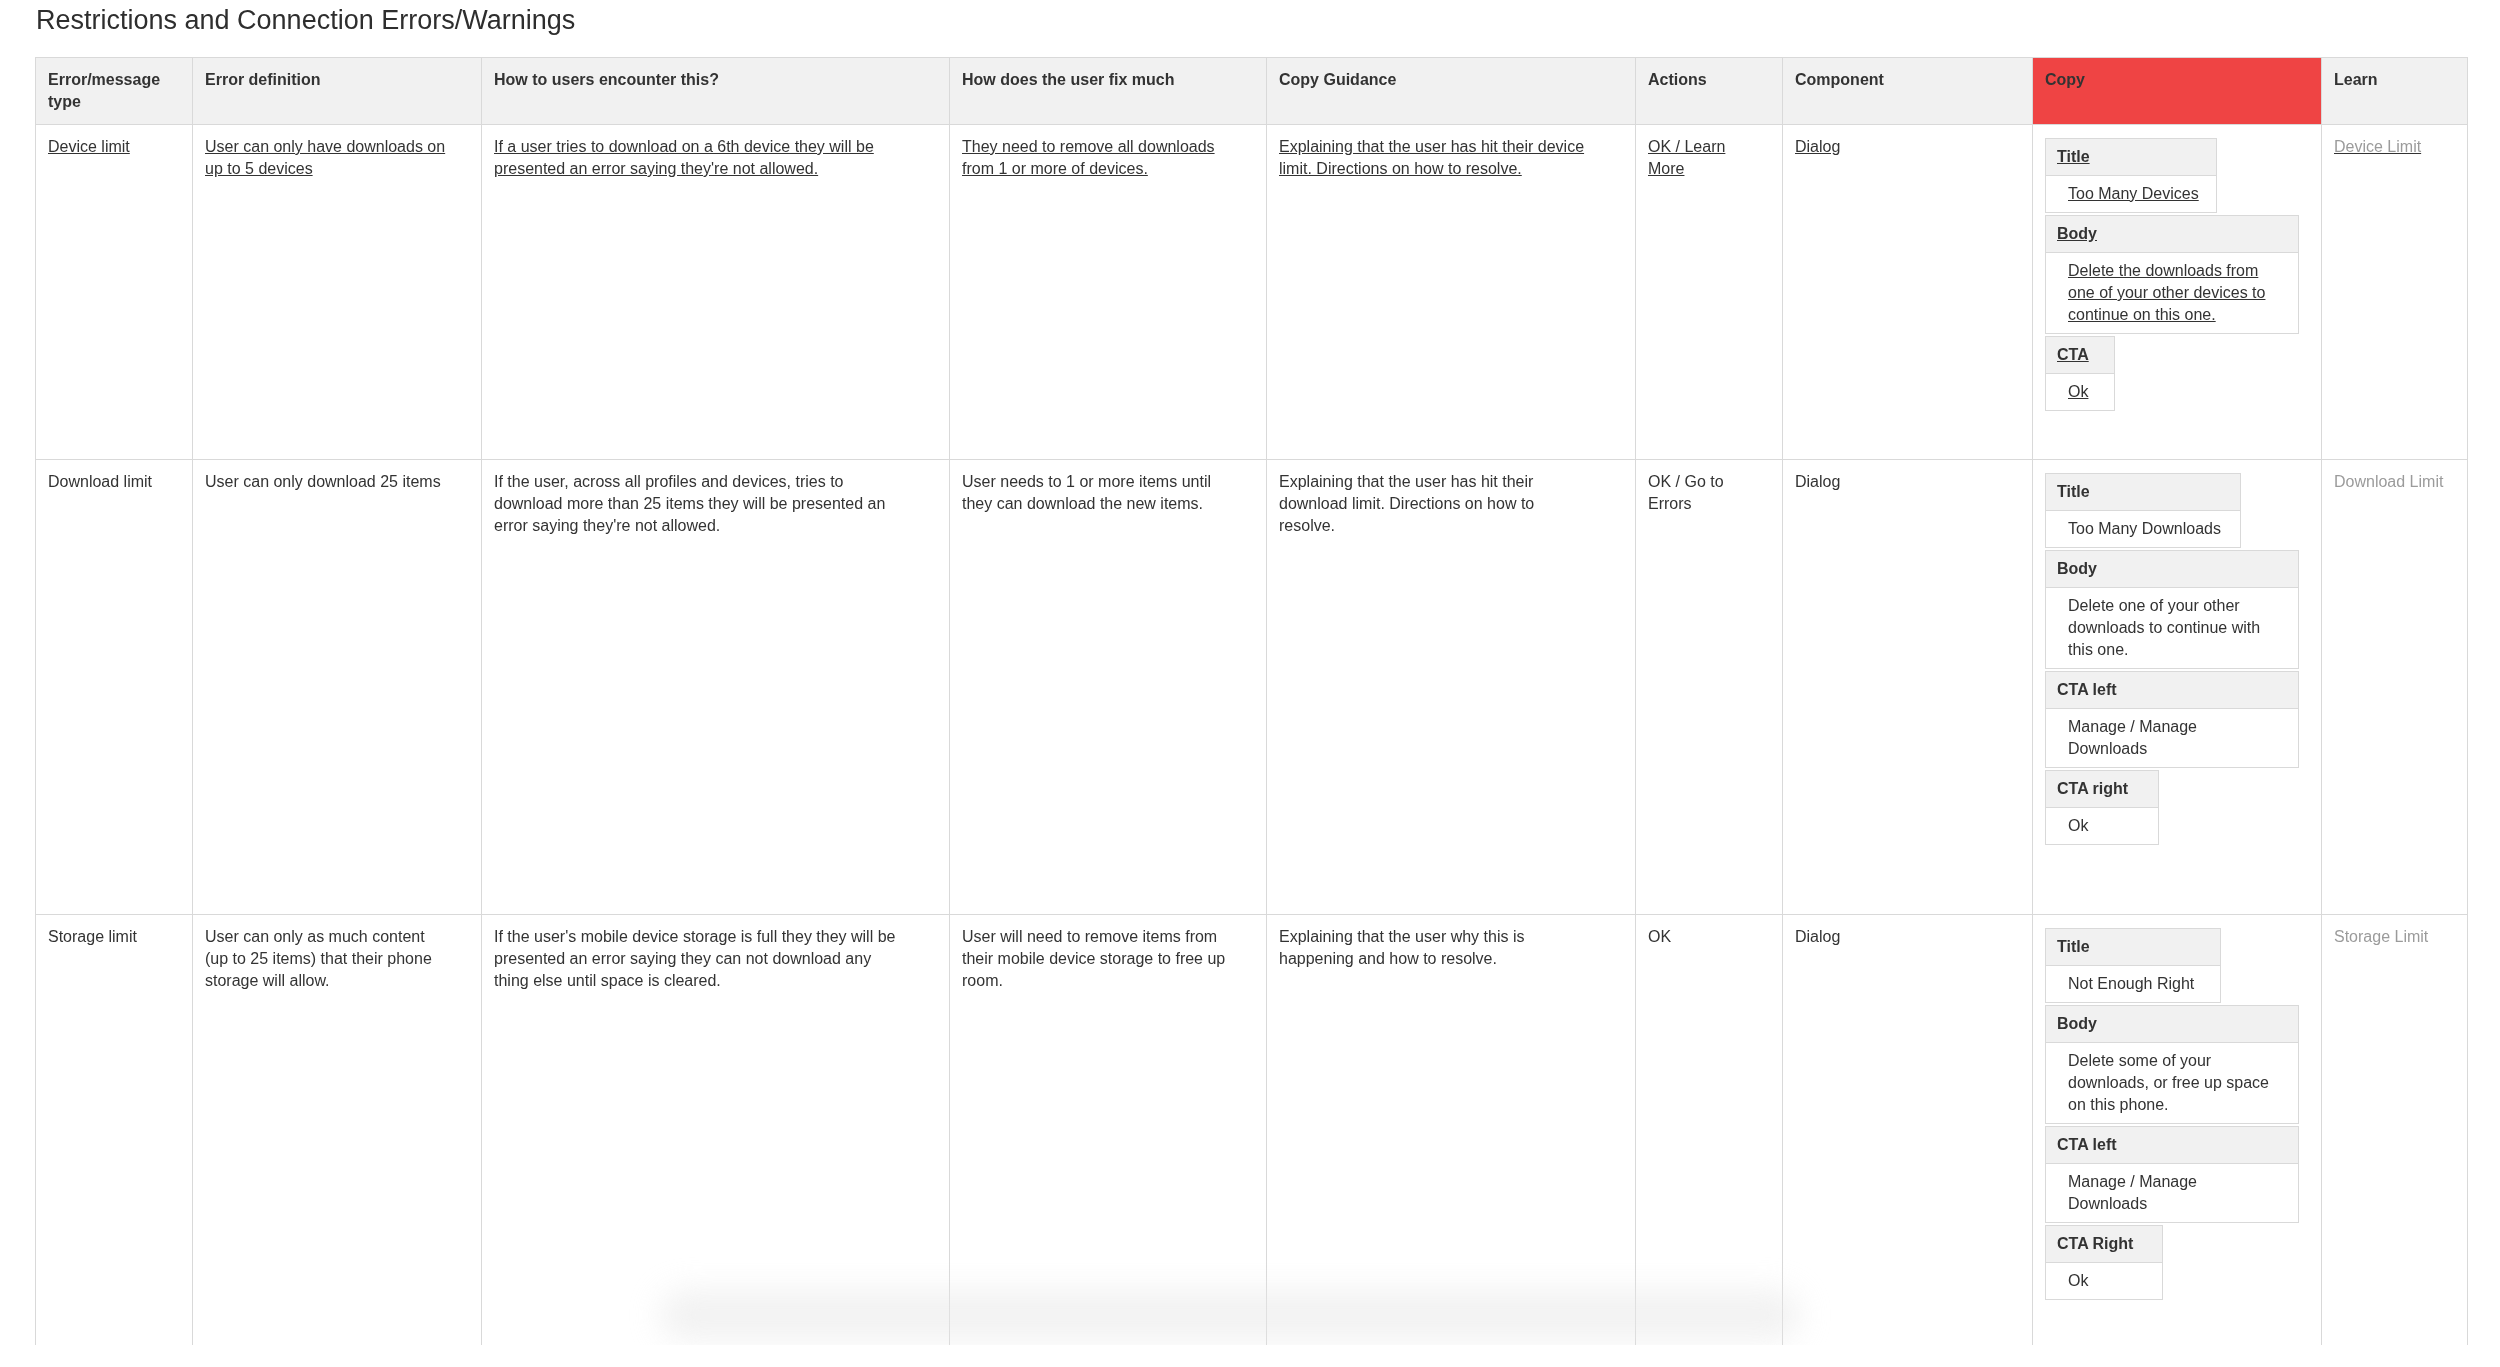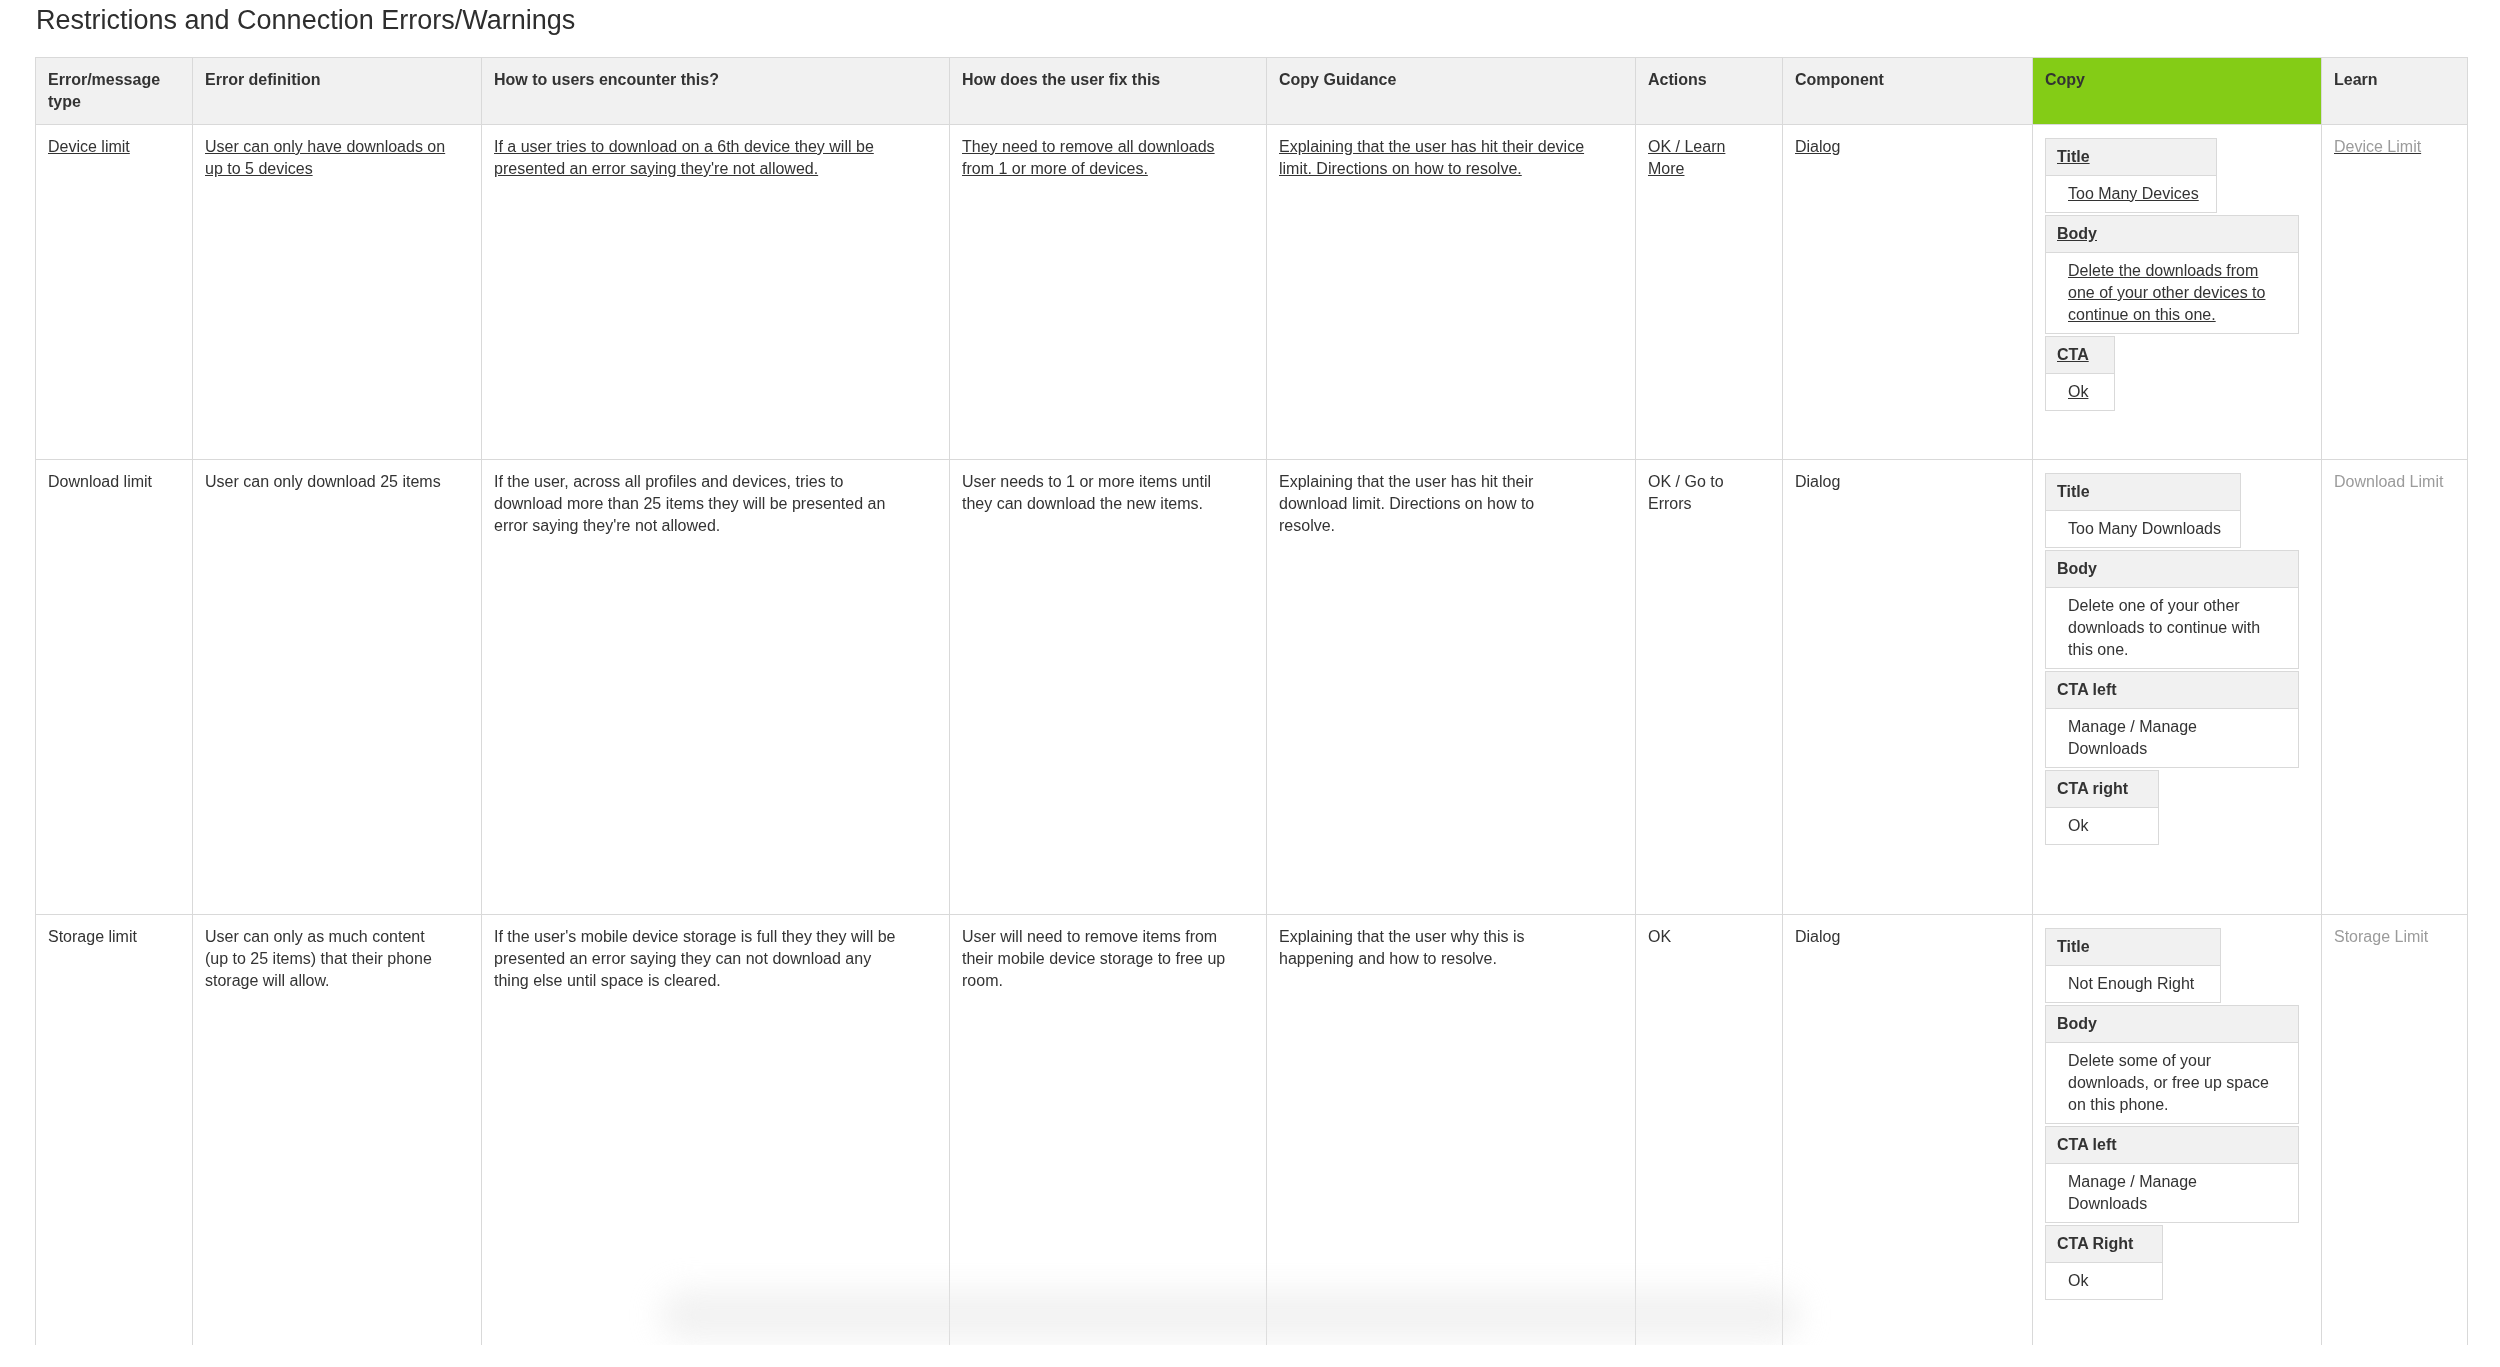--- a/index.html
+++ b/index.html
@@ -41,21 +41,21 @@
     text-align: left;
   }
   .spec-table th {
     background: #f1f1f1;
     font-weight: 700;
     height: 66px;
     box-sizing: border-box;
     color: #333333;
     margin-left: 28px;
   }
-  .spec-table th.copy-col { background: #84cc16; }
+  .spec-table th.copy-col { background: #ef4444; }
   .spec-table tr.row-1 { height: 335px; text-decoration: underline; }
   .spec-table tr.row-2 { height: 455px; }
   .spec-table tr.row-3 { height: 500px; }
 
   .cell-text { white-space: pre; }
   td.spec-cell { color: #9b9b9b; }
 
   
   .copy-cell { padding: 12px 10px 12px 6px; }
   .mini { margin: 2px 0 2px 0; }
@@ -118,21 +118,21 @@
         <col style="width:147px">
       <col style="width:250px">
         <col style="width:289px">
         <col style="width:146px">
     </colgroup>
     <tbody>
         <tr>
       <th>Error/message type</th>
       <th>Error definition</th>
       <th>How to users encounter this?</th>
-      <th>How does the user fix this</th>
+      <th>How does the user fix much</th>
       <th>Copy Guidance</th>
       <th>Actions</th>
       <th>Component</th>
       <th class="copy-col">Copy</th>
       <th>Learn</th>
     </tr>
 
     <tr class="row-1">
       <td class="cell-text">Device limit</td>
       <td class="cell-text">User can only have downloads on

